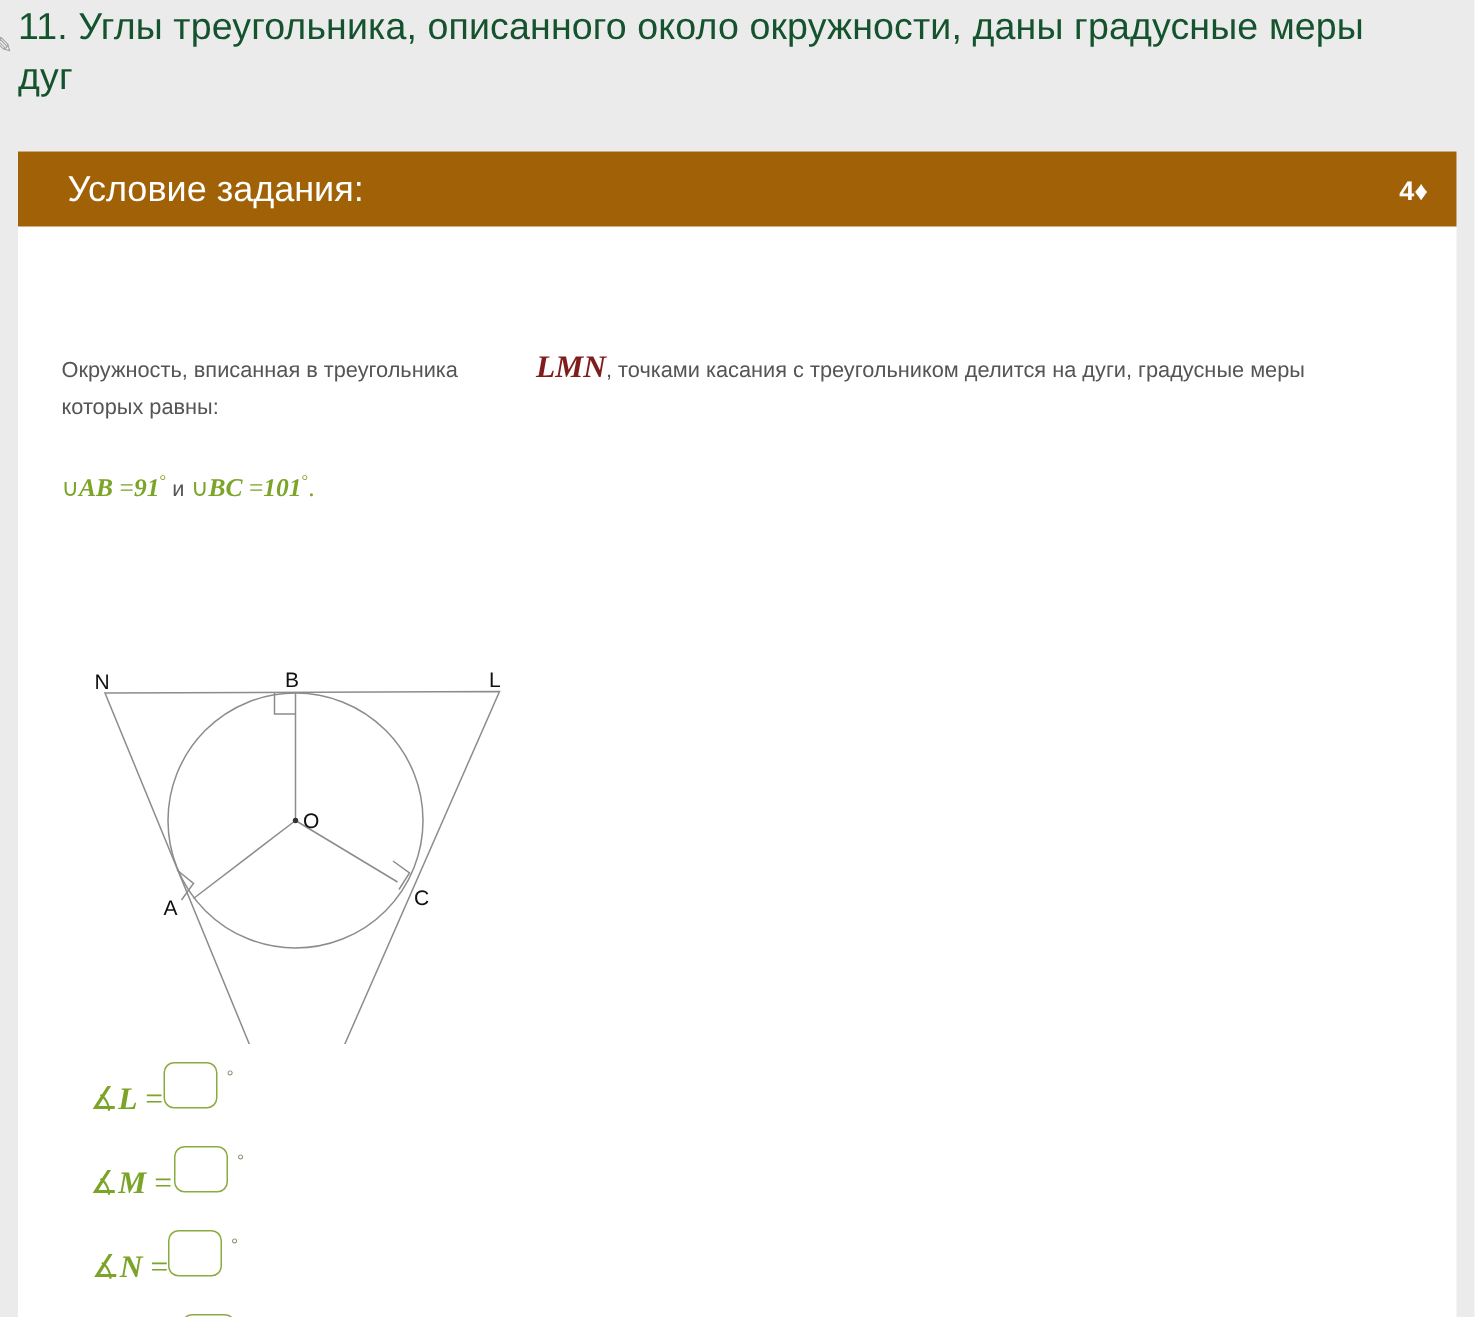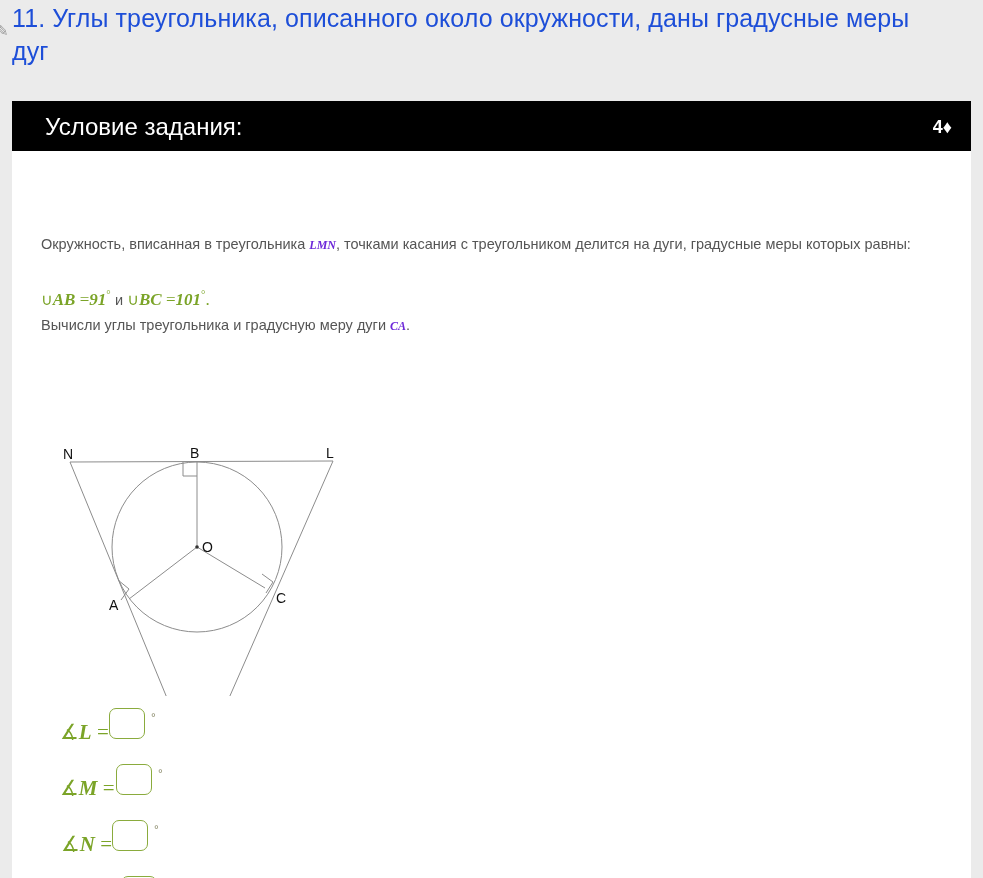--- a/index.html
+++ b/index.html
@@ -25,37 +25,37 @@
     line-height: 26px;
     overflow: hidden;
   }
   .page-title {
     position: absolute;
     left: 12px;
     top: 2px;
     width: 930px;
     font-size: 25px;
     line-height: 33px;
-    color: #1d4ed8;
+    color: #14532d;
     font-weight: 400;
     letter-spacing: 0.1px;
   }
   .panel {
     position: absolute;
     left: 12px;
     top: 101px;
     width: 959px;
     height: 777px;
     background: #ffffff;
     box-sizing: border-box;
   }
   .panel-header {
     position: relative;
     height: 50px;
-    background: #000000;
+    background: #a16207;
     color: #ffffff;
     box-sizing: border-box;
   }
   .panel-header-title {
     position: absolute;
     left: 33px;
     top: 11px;
     font-size: 24px;
     line-height: 30px;
     color: #ffffff;
@@ -80,22 +80,23 @@
     top: 81px;
     width: 870px;
     font-size: 14.5px;
     line-height: 25px;
     color: #555555;
   }
   .mathgreen {
     font-family: "Liberation Serif", serif;
     font-style: italic;
     font-weight: bold;
-    color: #6d28d9;
-    font-size: 12px;
+    color: #7f1d1d;
+    font-size: 21px;
+    margin-left: 48px;
   }
   .mathgreen-up {
     font-family: "Liberation Serif", serif;
     font-style: normal;
     font-weight: normal;
     color: #7ba428;
     font-size: 16px;
   }
   .mathline {
     font-family: "Liberation Serif", serif;
@@ -202,23 +203,20 @@
       <span class="statement-line">
         <span>Окружность, вписанная в треугольника </span><span class="mathgreen">LMN</span><span>, точками касания с треугольником делится на дуги, градусные меры которых равны:</span>
       </span>
       <span class="statement-line mathline">
         <span class="mathgreen-up">∪</span><span class="it">AB</span>
         <span>=</span><span class="it">91</span><span class="deg">°</span>
         <span style="color:#555555;font-family:'Liberation Sans',sans-serif;font-size:14.5px">и</span>
         <span class="mathgreen-up">∪</span><span class="it">BC</span>
         <span>=</span><span class="it">101</span><span class="deg">°</span><span>.</span>
       </span>
-      <span class="statement-line">
-        <span>Вычисли углы треугольника и градусную меру дуги </span><span class="mathgreen">CA</span><span>.</span>
-      </span>
     </div>
 
     <div class="figure">
       <svg width="360" height="365" viewBox="0 0 360 365">
         <g fill="none" stroke="#8c8c8c" stroke-width="1">
 
           <path d="M 40 131 L 303 130 L 167 440 Z"></path>
 
           <circle cx="167" cy="216" r="85"></circle>
 

